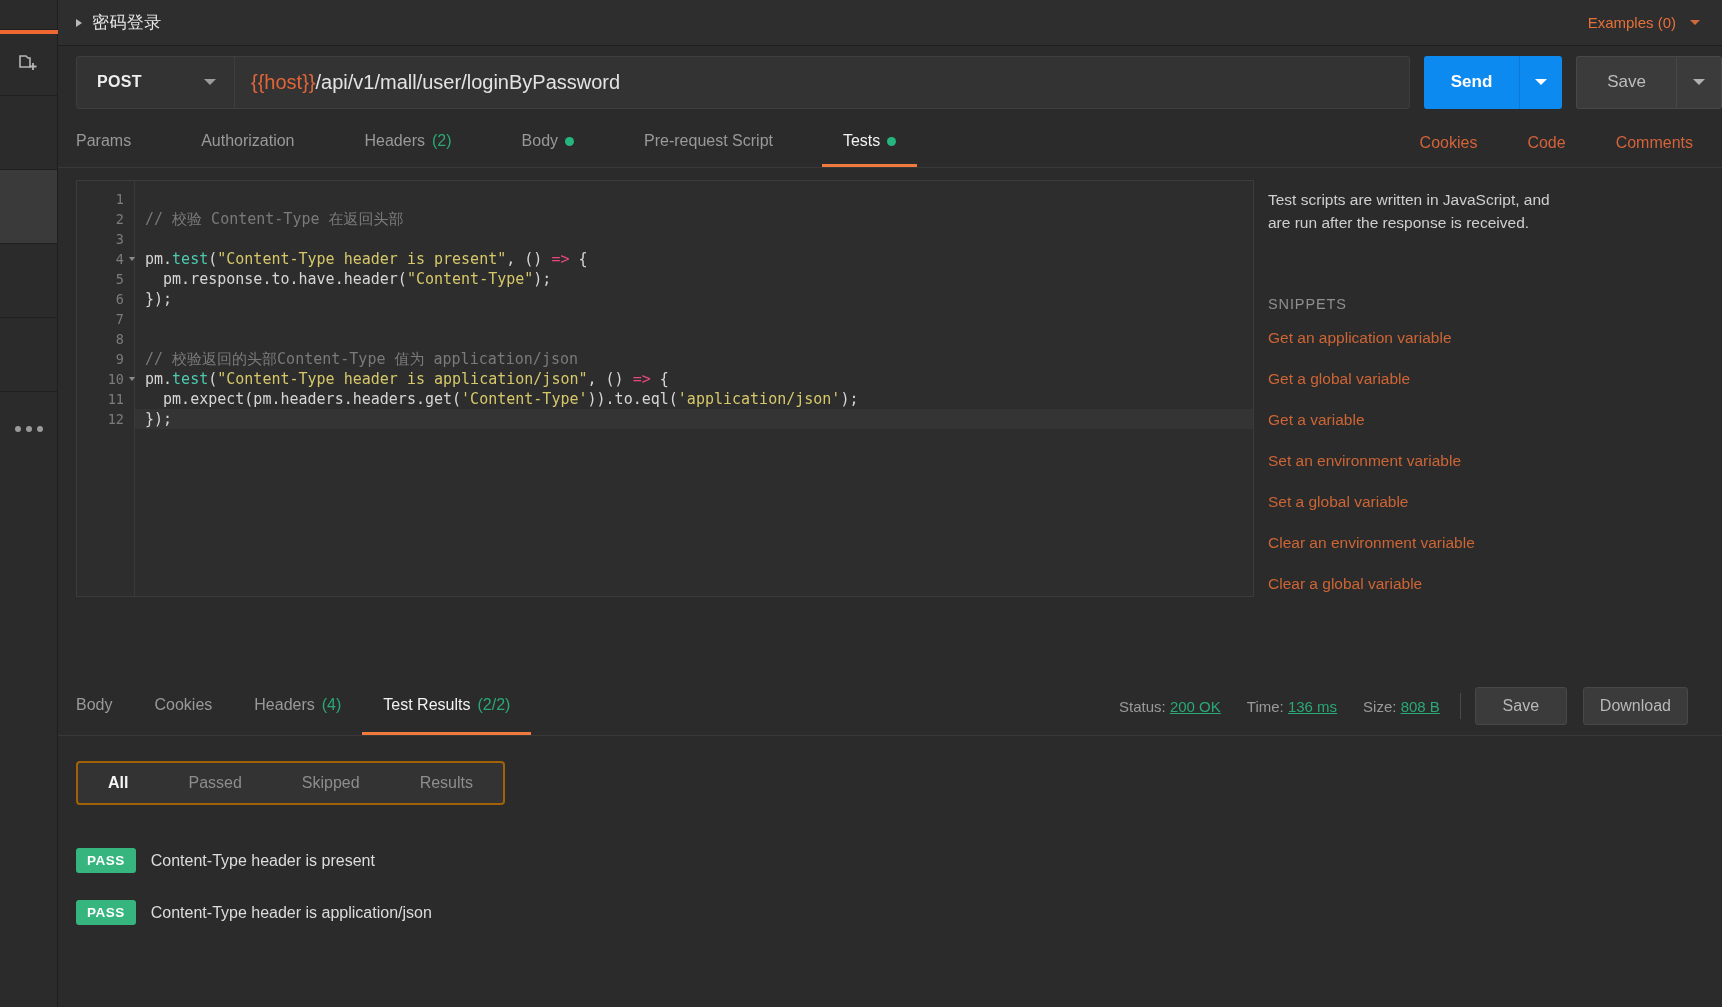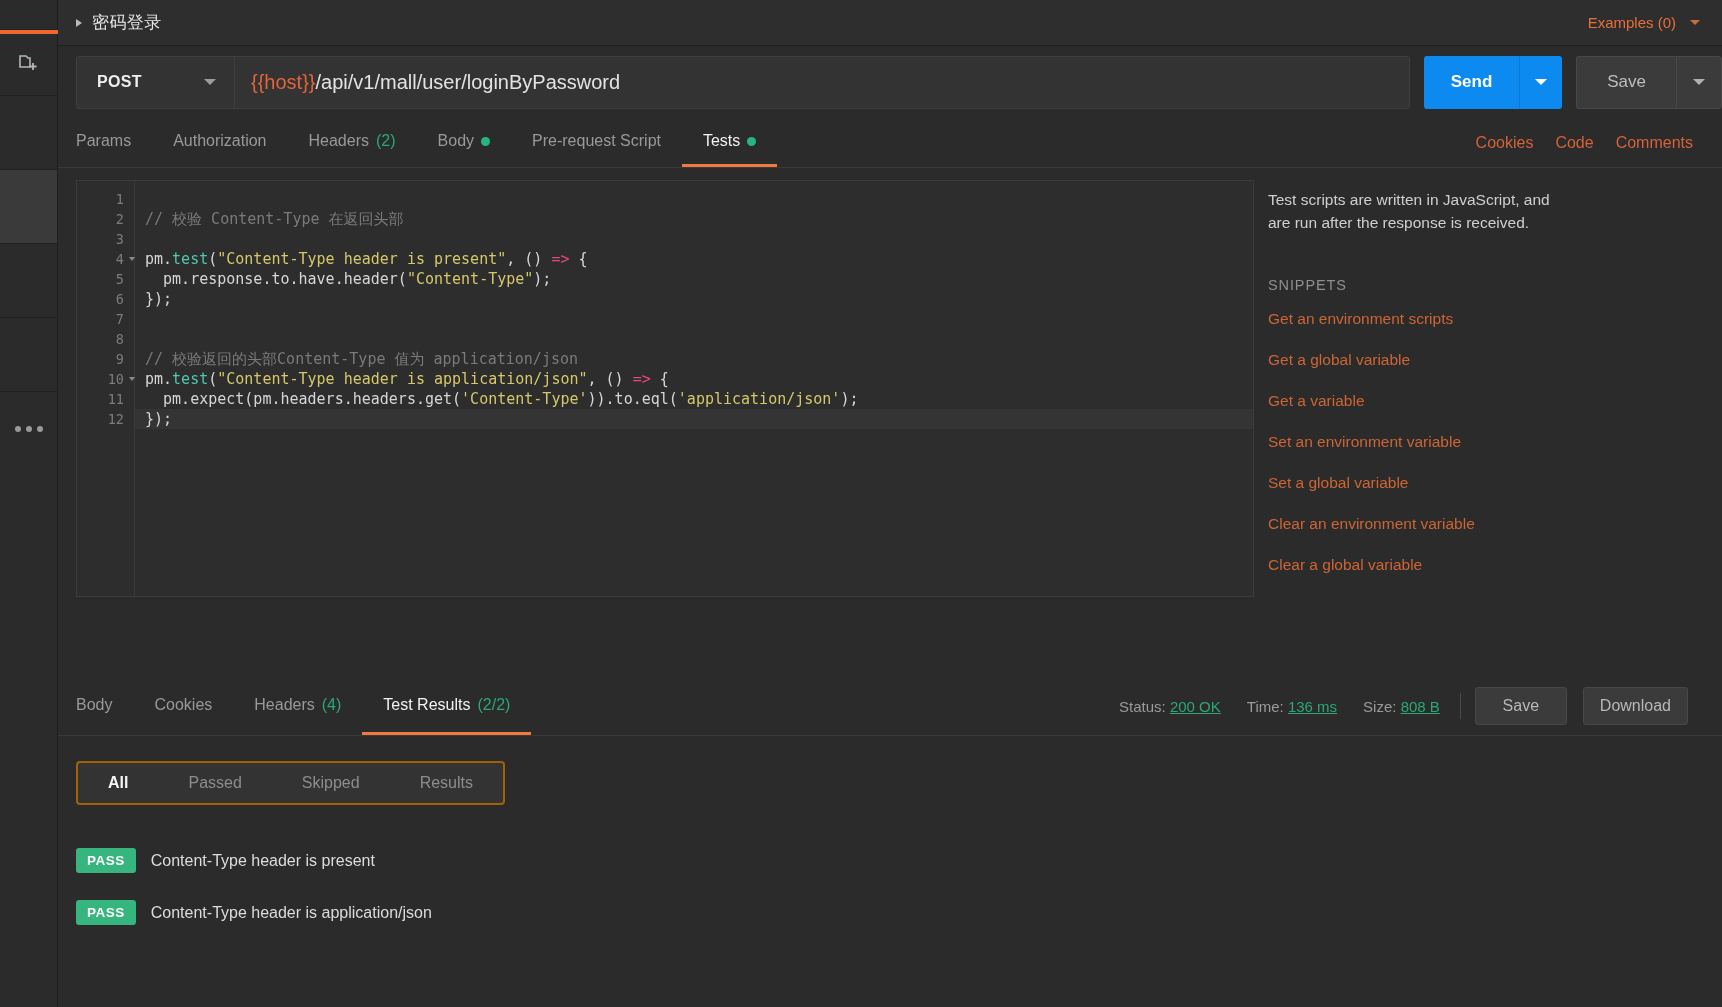--- a/index.html
+++ b/index.html
@@ -216,20 +216,21 @@
 
   
   .reqtabs {
     height: 50px;
     flex: 0 0 50px;
     display: flex;
     align-items: stretch;
     border-bottom: 1px solid #383838;
     padding: 0 18px 0 18px;
     background: #2b2b2b;
+    gap: 28px;
   }
   .rtab {
     display: flex;
     align-items: center;
     gap: 7px;
     padding: 0 21px;
     font-size: 16px;
     color: #999;
     cursor: pointer;
     border-bottom: 3px solid transparent;
@@ -327,21 +328,21 @@
     flex: 0 0 468px;
     padding: 8px 0 0 14px;
     overflow: hidden;
     height: 417px;
   }
   .snip-intro {
     font-size: 15.5px;
     line-height: 23px;
     color: #cfcfcf;
     width: 300px;
-    margin-bottom: 43px;
+    margin-bottom: 62px;
   }
   .snip-head {
     font-size: 14.5px;
     color: #8f8f8f;
     letter-spacing: .9px;
     margin-bottom: 17px;
   }
   .snip-item {
     font-size: 15.5px;
     color: #cd6535;
@@ -557,21 +558,21 @@
             <div class="cl"><span class="tok-com">// 校验返回的头部Content-Type 值为 application/json</span></div>
             <div class="cl"><span class="tok-pun">pm.</span><span class="tok-fn">test</span><span class="tok-pun">(</span><span class="tok-str">"Content-Type header is application/json"</span><span class="tok-pun">, () </span><span class="tok-arrow">=&gt;</span><span class="tok-pun"> {</span></div>
             <div class="cl"><span class="tok-pun">  pm.expect(pm.headers.headers.get(</span><span class="tok-str">'Content-Type'</span><span class="tok-pun">)).to.eql(</span><span class="tok-str">'application/json'</span><span class="tok-pun">);</span></div>
             <div class="cl cur"><span class="tok-pun">});</span></div>
           </div>
       </div>
       <div class="snippets">
         <div class="snip-intro">Test scripts are written in JavaScript, and are run after the response is received.</div>
         <div class="snip-head">SNIPPETS</div>
         <div id="sniplist">
-            <div class="snip-item">Get an environment scripts</div>
+            <div class="snip-item">Get an application variable</div>
             <div class="snip-item">Get a global variable</div>
             <div class="snip-item">Get a variable</div>
             <div class="snip-item">Set an environment variable</div>
             <div class="snip-item">Set a global variable</div>
             <div class="snip-item">Clear an environment variable</div>
             <div class="snip-item">Clear a global variable</div>
             <div class="snip-item">Send a request</div>
           </div>
       </div>
     </div>

